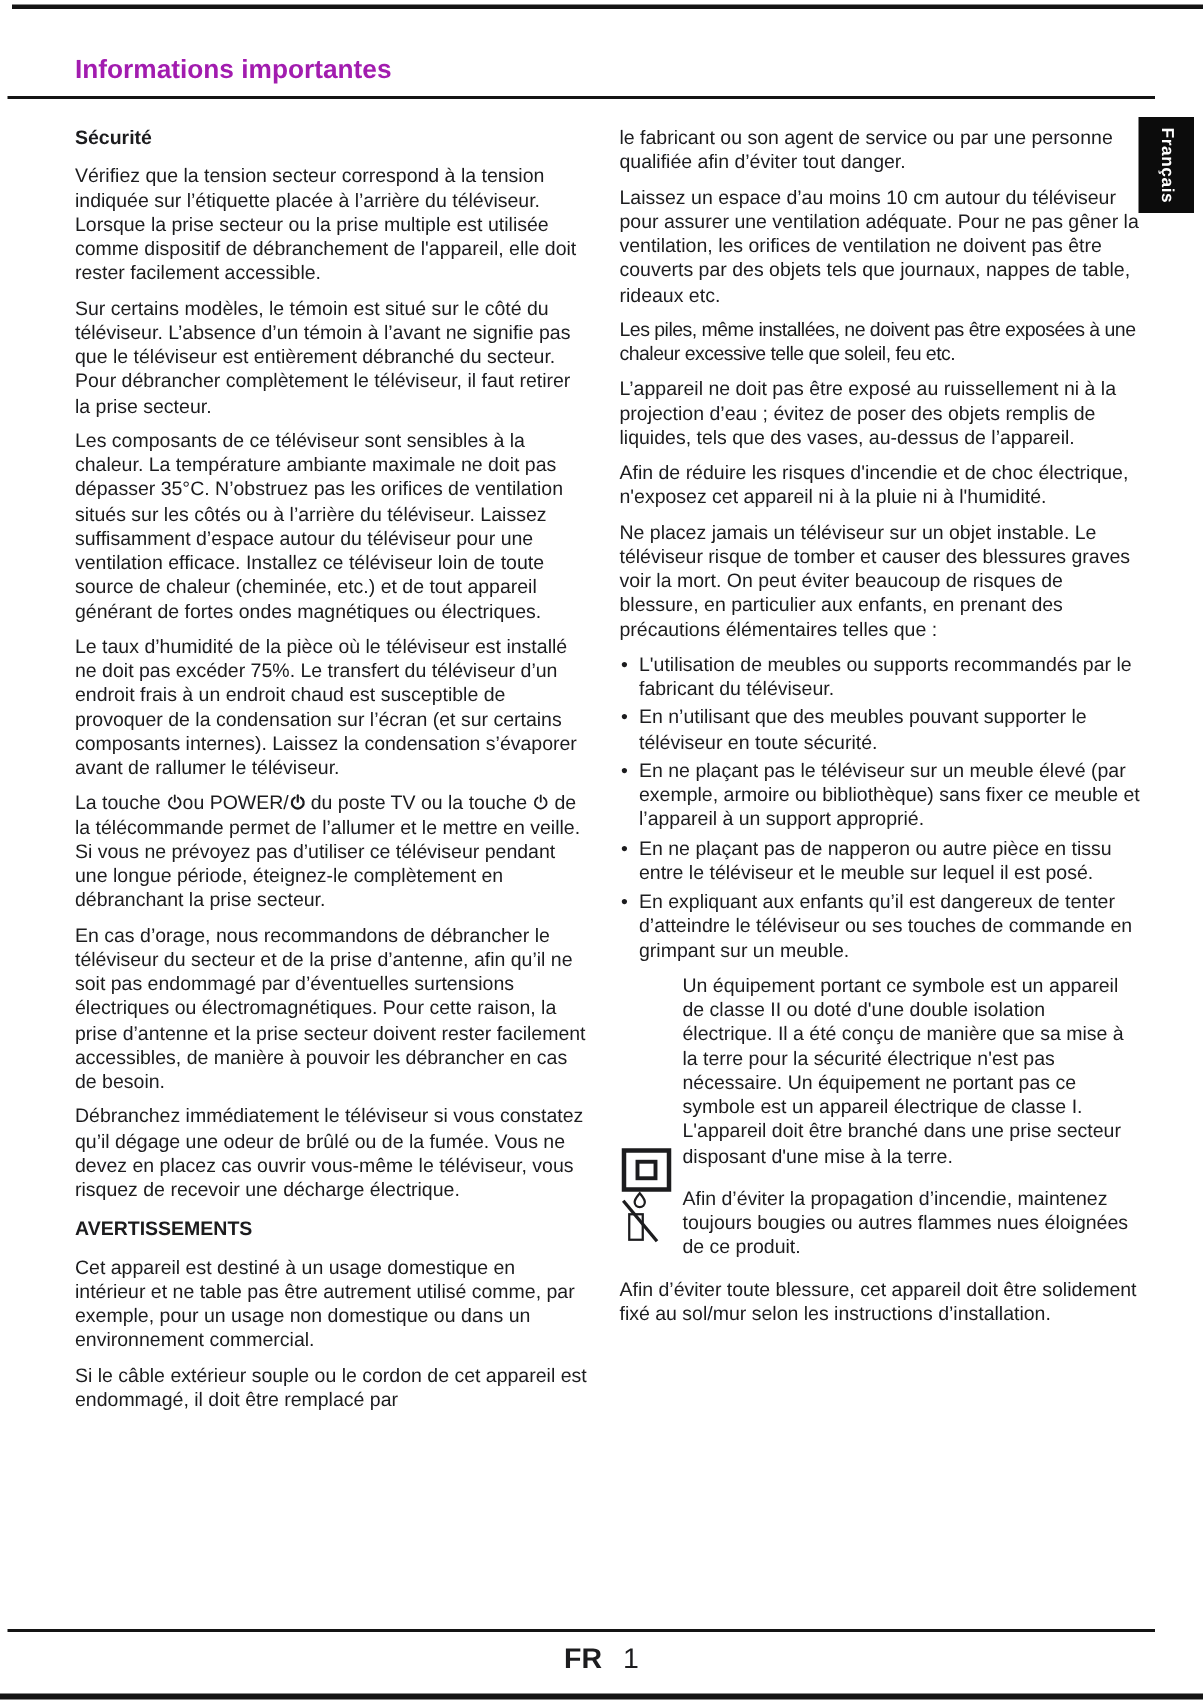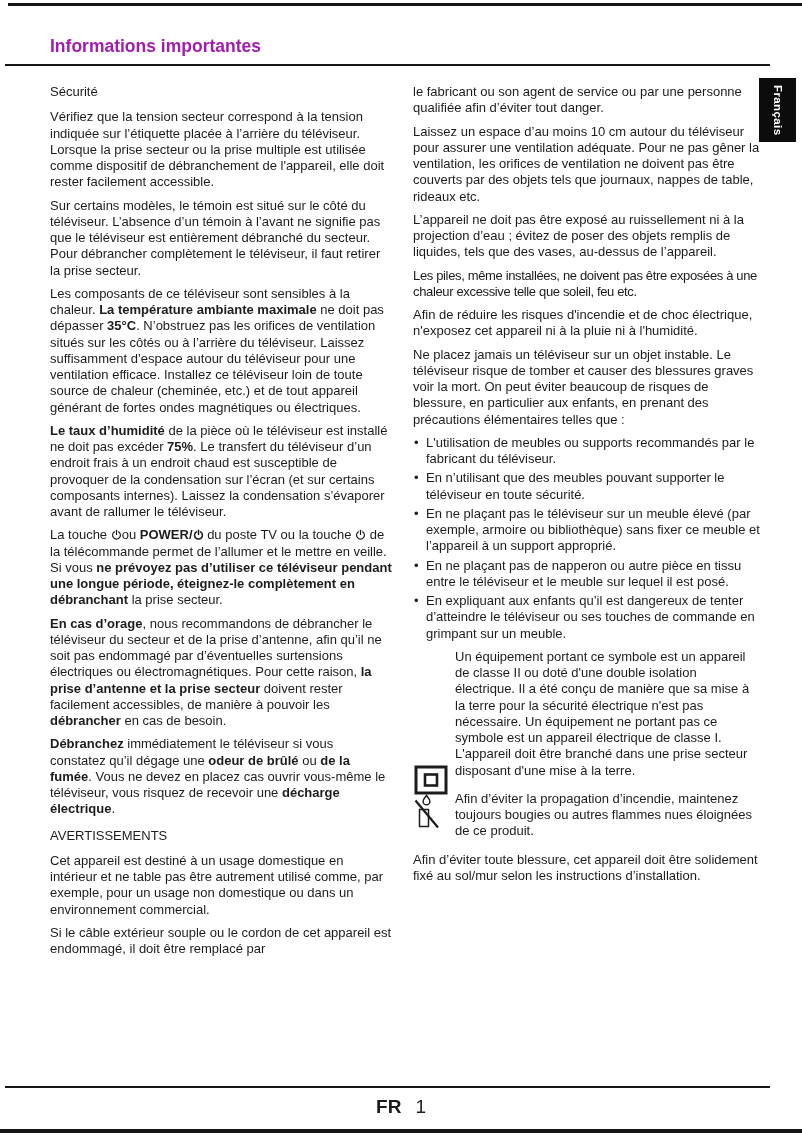--- a/index.html
+++ b/index.html
@@ -20,26 +20,26 @@
   }
 
   .columns{
     position:absolute;left:50px;top:84px;width:713px;
     display:flex;gap:21px;
   }
   .col{font-size:13px;line-height:16.25px;}
   .col-left{width:342px;}
   .col-right{width:350px;}
 
-  .heading{margin:0 0 9px 0;font-size:13px;font-weight:normal;}
+  .heading{margin:0 0 9px 0;font-size:13px;font-weight:bold;}
   .heading.warn{margin-top:10px;}
   .para{margin:0 0 7px 0;}
   .para.condensed{letter-spacing:-0.35px;}
   .para.last{margin-bottom:12px;}
-  b{font-weight:bold;}
+  b{font-weight:normal;}
 
   ul.bullets{margin:0 0 7px 0;padding:0;list-style:none;}
   ul.bullets li{position:relative;padding-left:13px;margin:0 0 3px 0;}
   ul.bullets li::before{content:"\2022";position:absolute;left:1px;top:0;}
 
   .icon-para{position:relative;padding-left:42px;margin:0 6px 8px 0;min-height:40px;}
   .icon-slot{position:absolute;left:0;}
   .icon-slot.class2{left:1px;top:116px;}
   .icon-slot.candle{left:1px;top:2px;}
   .icon-para.flame{margin-top:12px;margin-bottom:12px;}
@@ -103,22 +103,22 @@
     <p class="para"><b>Débranchez</b><span> immédiatement le téléviseur si vous constatez qu’il dégage une </span><b>odeur de brûlé</b><span> ou </span><b>de la fumée</b><span>. Vous ne devez en placez cas ouvrir vous-même le téléviseur, vous risquez de recevoir une </span><b>décharge électrique</b><span>.</span></p>
 
     <h2 class="heading warn">AVERTISSEMENTS</h2>
     <p class="para">Cet appareil est destiné à un usage domestique en intérieur et ne table pas être autrement utilisé comme, par exemple, pour un usage non domestique ou dans un environnement commercial.</p>
     <p class="para last">Si le câble extérieur souple ou le cordon de cet appareil est endommagé, il doit être remplacé par</p>
   </div>
 
   <div class="col col-right">
     <p class="para">le fabricant ou son agent de service ou par une personne qualifiée afin d’éviter tout danger.</p>
     <p class="para">Laissez un espace d’au moins 10 cm autour du téléviseur pour assurer une ventilation adéquate. Pour ne pas gêner la ventilation, les orifices de ventilation ne doivent pas être couverts par des objets tels que journaux, nappes de table, rideaux etc.</p>
+    <p class="para condensed">Les piles, même installées, ne doivent pas être exposées à une chaleur excessive telle que soleil, feu etc.</p>
     <p class="para">L’appareil ne doit pas être exposé au ruissellement ni à la projection d’eau ; évitez de poser des objets remplis de liquides, tels que des vases, au-dessus de l’appareil.</p>
-    <p class="para condensed">Les piles, même installées, ne doivent pas être exposées à une chaleur excessive telle que soleil, feu etc.</p>
     <p class="para">Afin de réduire les risques d'incendie et de choc électrique, n'exposez cet appareil ni à la pluie ni à l'humidité.</p>
     <p class="para">Ne placez jamais un téléviseur sur un objet instable. Le téléviseur risque de tomber et causer des blessures graves voir la mort. On peut éviter beaucoup de risques de blessure, en particulier aux enfants, en prenant des précautions élémentaires telles que :</p>
 
     <ul class="bullets">
       <li>L'utilisation de meubles ou supports recommandés par le fabricant du téléviseur.</li>
       <li>En n’utilisant que des meubles pouvant supporter le téléviseur en toute sécurité.</li>
       <li>En ne plaçant pas le téléviseur sur un meuble élevé (par exemple, armoire ou bibliothèque) sans fixer ce meuble et l’appareil à un support approprié.</li>
       <li>En ne plaçant pas de napperon ou autre pièce en tissu entre le téléviseur et le meuble sur lequel il est posé.</li>
       <li>En expliquant aux enfants qu’il est dangereux de tenter d’atteindre le téléviseur ou ses touches de commande en grimpant sur un meuble.</li>
     </ul>

